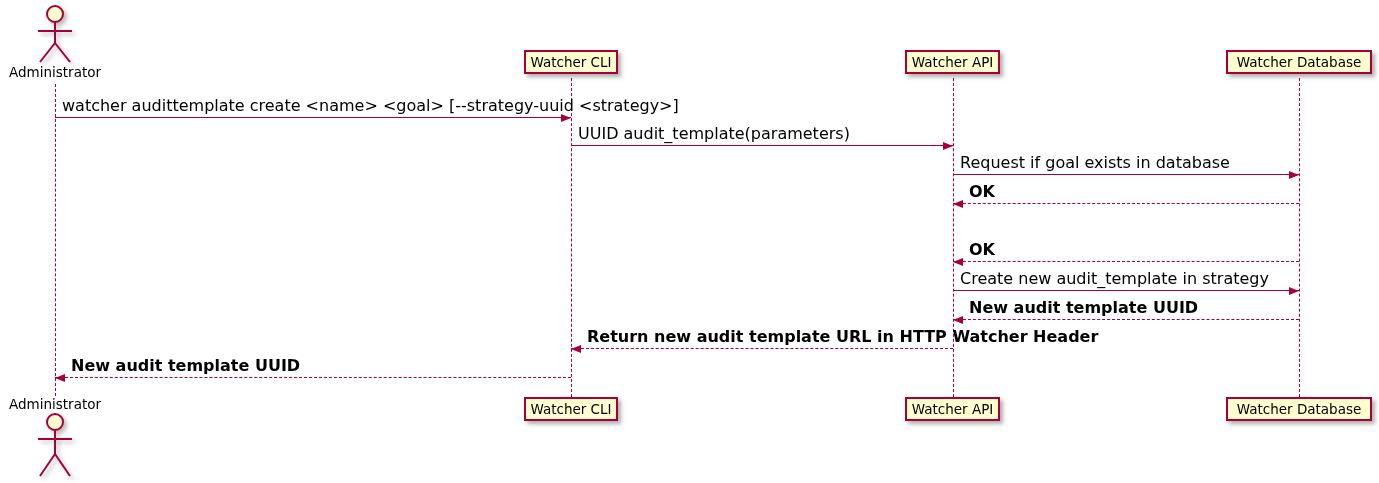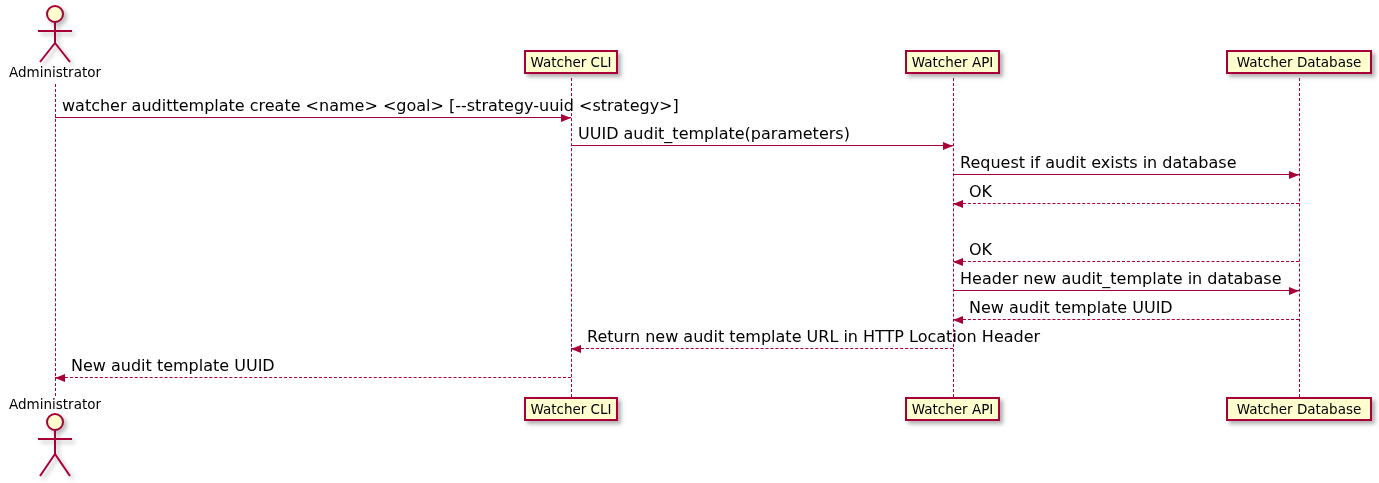--- a/index.html
+++ b/index.html
@@ -41,21 +41,21 @@
   }
   .actor-figure{position:absolute;}
   .actor-figure svg{display:block;filter:drop-shadow(3px 3px 2px rgba(120,120,120,0.5));}
   .msg{position:absolute;height:20px;}
   .msg .lbl{
     position:absolute;
     bottom:3px;left:7px;
     font-size:16px;
     white-space:nowrap;
   }
-  .msg.dashed .lbl{left:16px;}
+  .msg.dashed .lbl{left:16px;font-weight:bold;}
   .msg .line{
     position:absolute;
     left:0;right:0;bottom:0;height:0;
     border-top:1px solid var(--red);
   }
   .msg.dashed .line{border-top-style:dashed;}
   .msg .head{
     position:absolute;
     bottom:-4px;
     width:0;height:0;
@@ -102,52 +102,52 @@
     <i class="head right"></i>
   </div>
 
   <div class="msg solid" style="left:571px;top:126px;width:382px">
     <span class="lbl">UUID audit_template(parameters)</span>
     <i class="line"></i>
     <i class="head right"></i>
   </div>
 
   <div class="msg solid" style="left:953px;top:155px;width:346px">
-    <span class="lbl">Request if audit exists in database</span>
+    <span class="lbl">Request if goal exists in database</span>
     <i class="line"></i>
     <i class="head right"></i>
   </div>
 
   <div class="msg dashed" style="left:953px;top:184px;width:346px">
     <span class="lbl">OK</span>
     <i class="line"></i>
     <i class="head left"></i>
   </div>
 
 
   <div class="msg dashed" style="left:953px;top:242px;width:346px">
     <span class="lbl">OK</span>
     <i class="line"></i>
     <i class="head left"></i>
   </div>
 
   <div class="msg solid" style="left:953px;top:271px;width:346px">
-    <span class="lbl">Header new audit_template in database</span>
+    <span class="lbl">Create new audit_template in strategy</span>
     <i class="line"></i>
     <i class="head right"></i>
   </div>
 
   <div class="msg dashed" style="left:953px;top:300px;width:346px">
     <span class="lbl">New audit template UUID</span>
     <i class="line"></i>
     <i class="head left"></i>
   </div>
 
   <div class="msg dashed" style="left:571px;top:329px;width:382px">
-    <span class="lbl">Return new audit template URL in HTTP Location Header</span>
+    <span class="lbl">Return new audit template URL in HTTP Watcher Header</span>
     <i class="line"></i>
     <i class="head left"></i>
   </div>
 
   <div class="msg dashed" style="left:55px;top:358px;width:516px">
     <span class="lbl">New audit template UUID</span>
     <i class="line"></i>
     <i class="head left"></i>
   </div>
 

